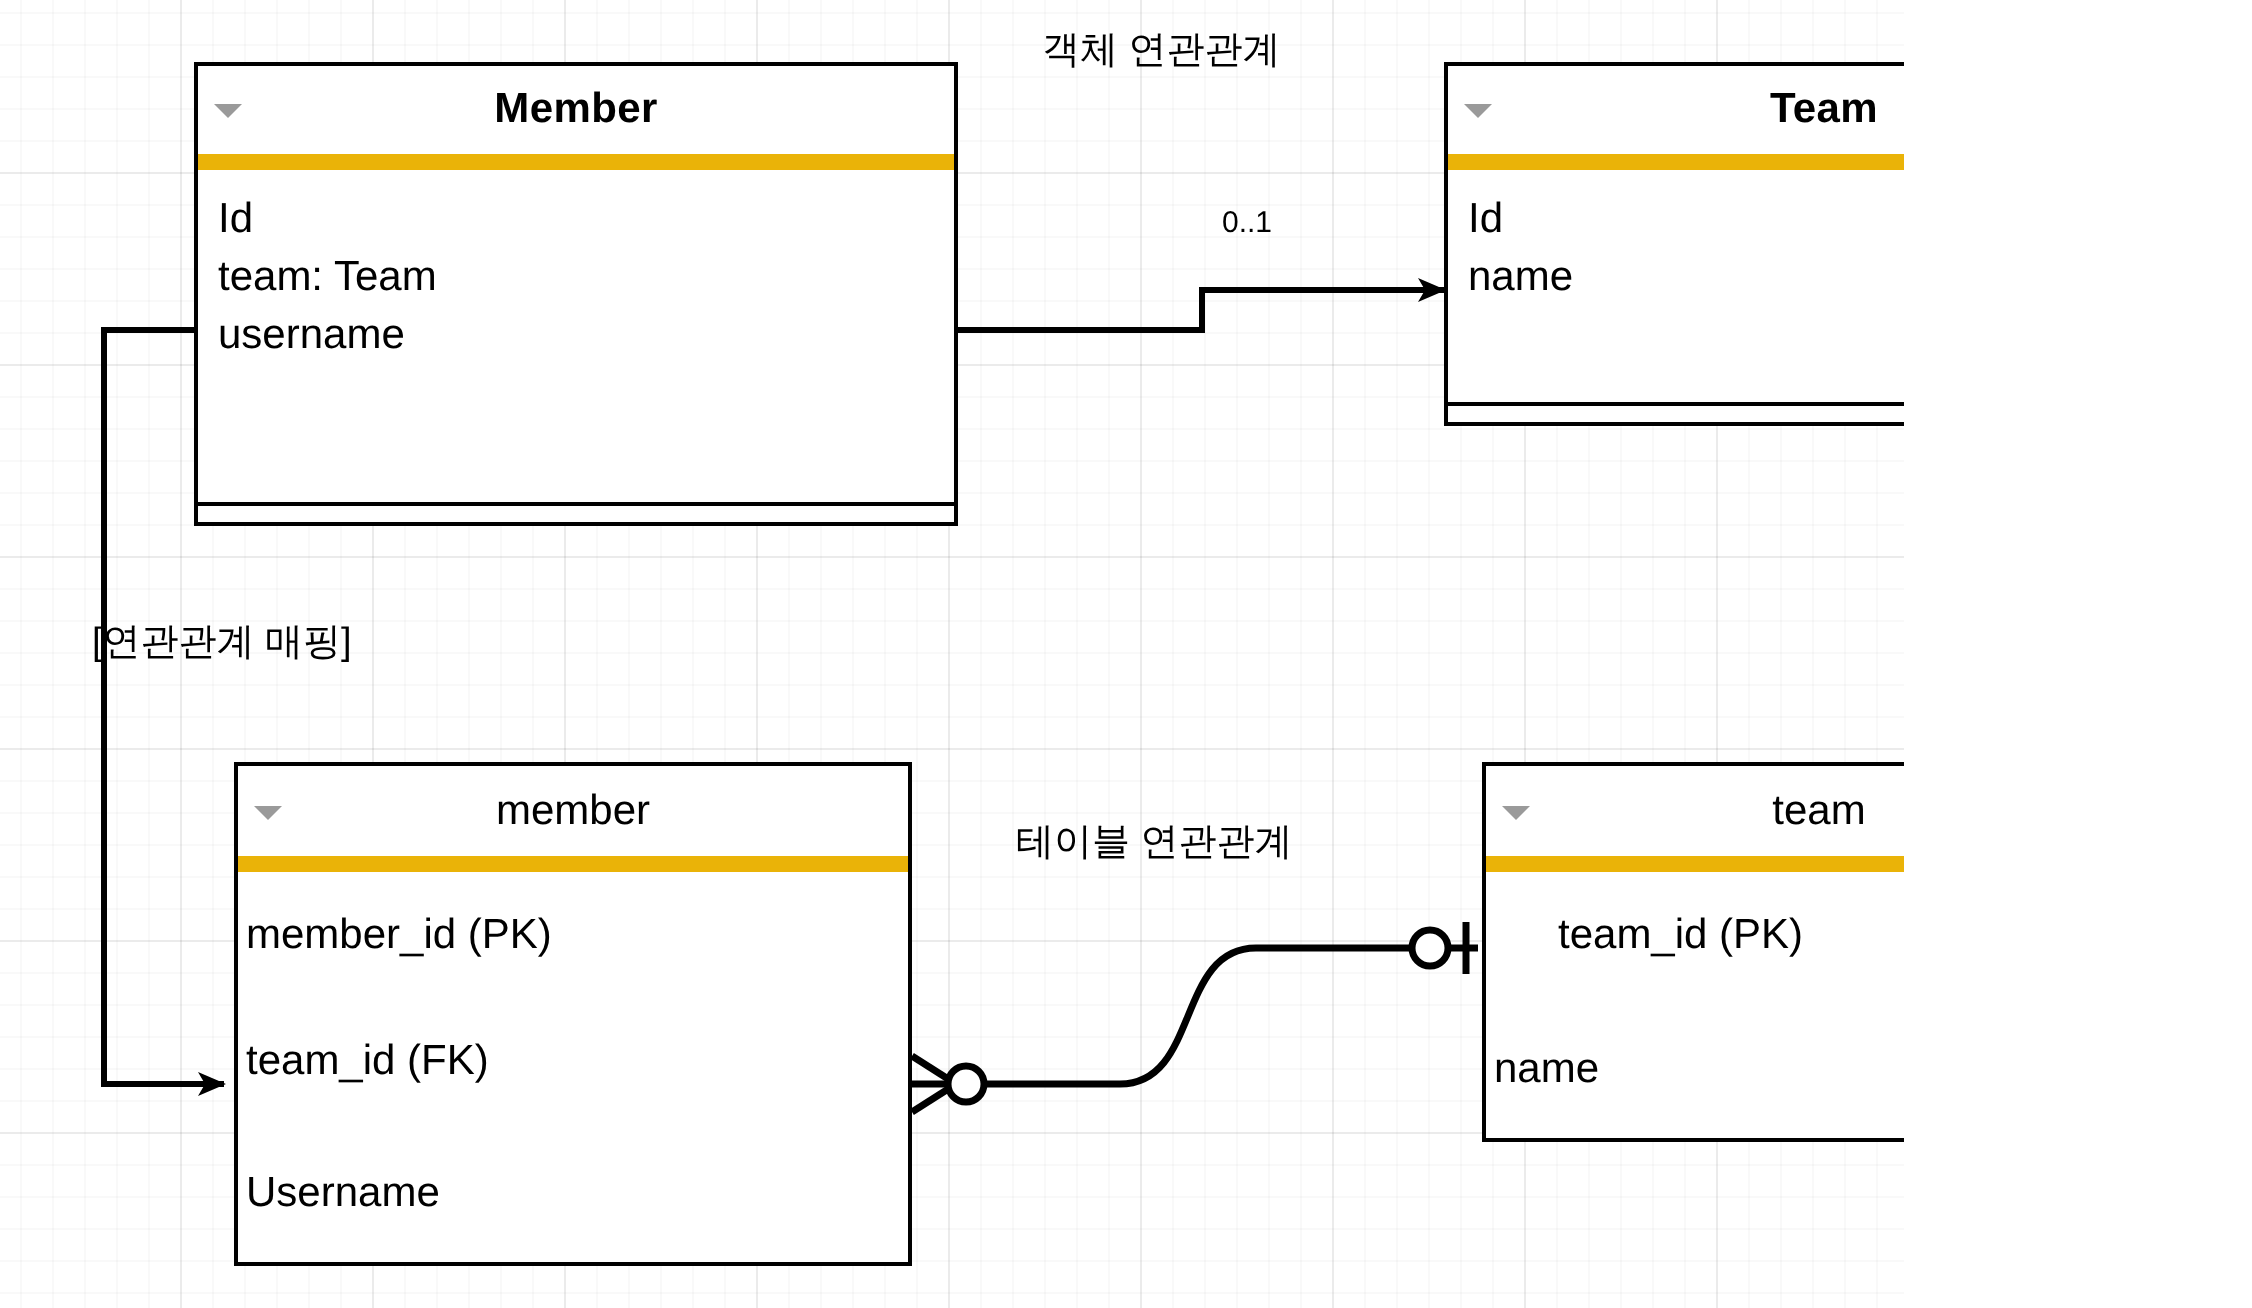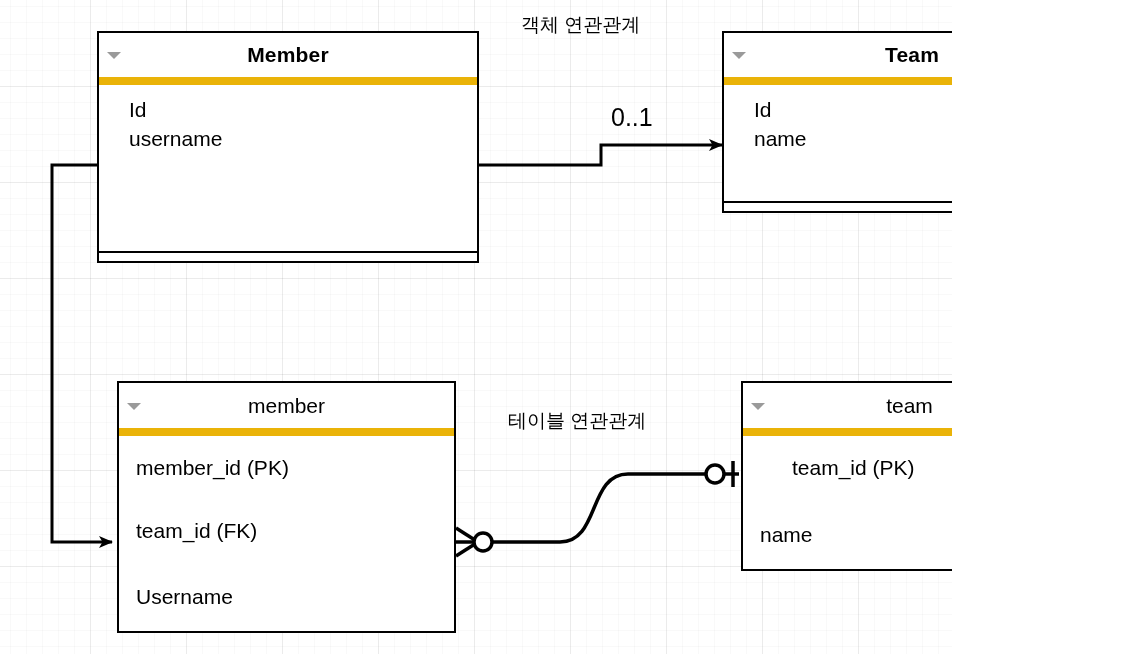--- a/index.html
+++ b/index.html
@@ -63,40 +63,39 @@
     font-size: 21px;
     letter-spacing: 0.2px;
   }
   .table-title {
     font-weight: normal;
     font-size: 21px;
   }
   .attr-block {
     box-sizing: border-box;
     padding: 10px 0 0 10px;
-    margin-left: 20px;
   }
   .attr-line {
     font-size: 21px;
     line-height: 29px;
     color: #000000;
     white-space: nowrap;
   }
   .ops-compartment {
     box-sizing: border-box;
     border-top: 2px solid #000000;
     width: 100%;
     height: 12px;
   }
   .row {
     box-sizing: border-box;
     width: 100%;
     display: flex;
     align-items: center;
-    padding-left: 17px;
+    padding-left: 4px;
     font-size: 21px;
     color: #000000;
     white-space: nowrap;
   }
 
   
   .label {
     position: absolute;
     font-size: 19px;
     color: #000000;
@@ -148,32 +147,34 @@
       <g>
         <circle cx="715" cy="474" r="9" fill="#ffffff" stroke="#000000" stroke-width="3.5"></circle>
         <path d="M724,474 L739,474" fill="none" stroke="#000000" stroke-width="3.5"></path>
         <path d="M733,461 L733,487" fill="none" stroke="#000000" stroke-width="3.5"></path>
       </g>
     </g>
   </svg>
 
   <div class="label" style="left:521px; top:12px;">객체 연관관계</div>
 
-  <div class="label" style="left:611px; top:103px; font-size:25px;">0..1</div>
-
+  <div class="label" style="left:611px; top:103px; font-size:15px;">0..1</div>
+
+  <div class="label" style="left:46px; top:308px;">[연관관계 매핑]</div>
 
   <div class="label" style="left:508px; top:408px;">테이블 연관관계</div>
 
   <div class="node" style="left:97px; top:31px; width:382px; height:232px;">
     <div class="node-header bordered" style="height:52px;">
       <span class="caret"></span>
       <span class="class-title">Member</span>
     </div>
     <div class="attr-block" style="height:166px;">
       <div class="attr-line">Id</div>
+      <div class="attr-line">team: Team</div>
       <div class="attr-line">username</div>
     </div>
     <div class="ops-compartment"></div>
   </div>
 
   <div class="node" style="left:722px; top:31px; width:380px; height:182px;">
     <div class="node-header bordered" style="height:52px;">
       <span class="caret"></span>
       <span class="class-title">Team</span>
     </div>

